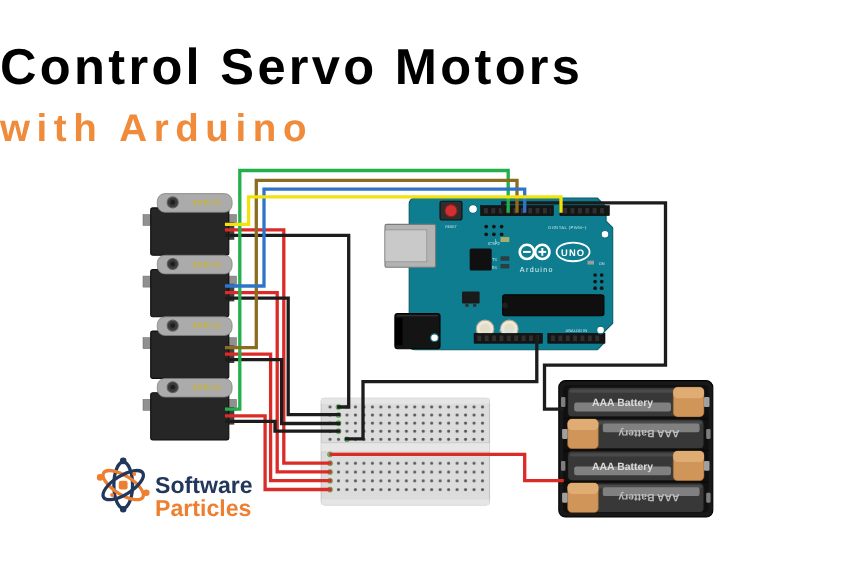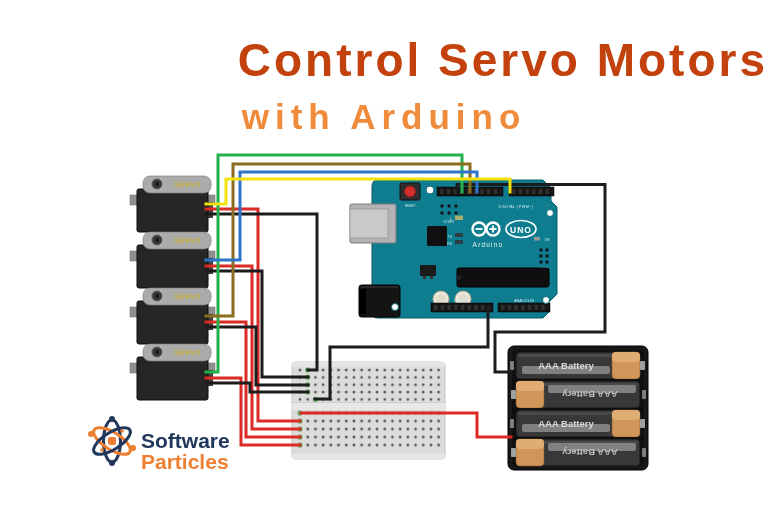--- a/index.html
+++ b/index.html
@@ -1,25 +1,25 @@
 <!DOCTYPE html>
 <html><head>
 <meta charset="utf-8">
 <style>
   html,body{margin:0;padding:0;}
   body{
     width:768px;height:514px;position:relative;background:#ffffff;
     font-family:"Liberation Sans",sans-serif;overflow:hidden;
   }
   .title1{
-    position:absolute;top:33px;left:0;width:768px;text-align:right;
-    font-size:46px;font-weight:bold;color:#c2410c;letter-spacing:3px;
+    position:absolute;top:33px;left:0;width:768px;text-align:left;
+    font-size:46px;font-weight:bold;color:#000000;letter-spacing:3px;
   }
   .title2{
-    position:absolute;top:97px;left:0;width:768px;text-align:center;
+    position:absolute;top:97px;left:0;width:768px;
     font-size:35px;font-weight:bold;color:#EF8B3A;letter-spacing:6px;
   }
   svg.diagram{position:absolute;left:0;top:0;}
   .wire{fill:none;stroke-width:3;stroke-linecap:square;stroke-linejoin:miter;}
   text{font-family:"Liberation Sans",sans-serif;}
 </style>
 </head>
 <body>
 
 <div class="title1">Control Servo Motors</div>

